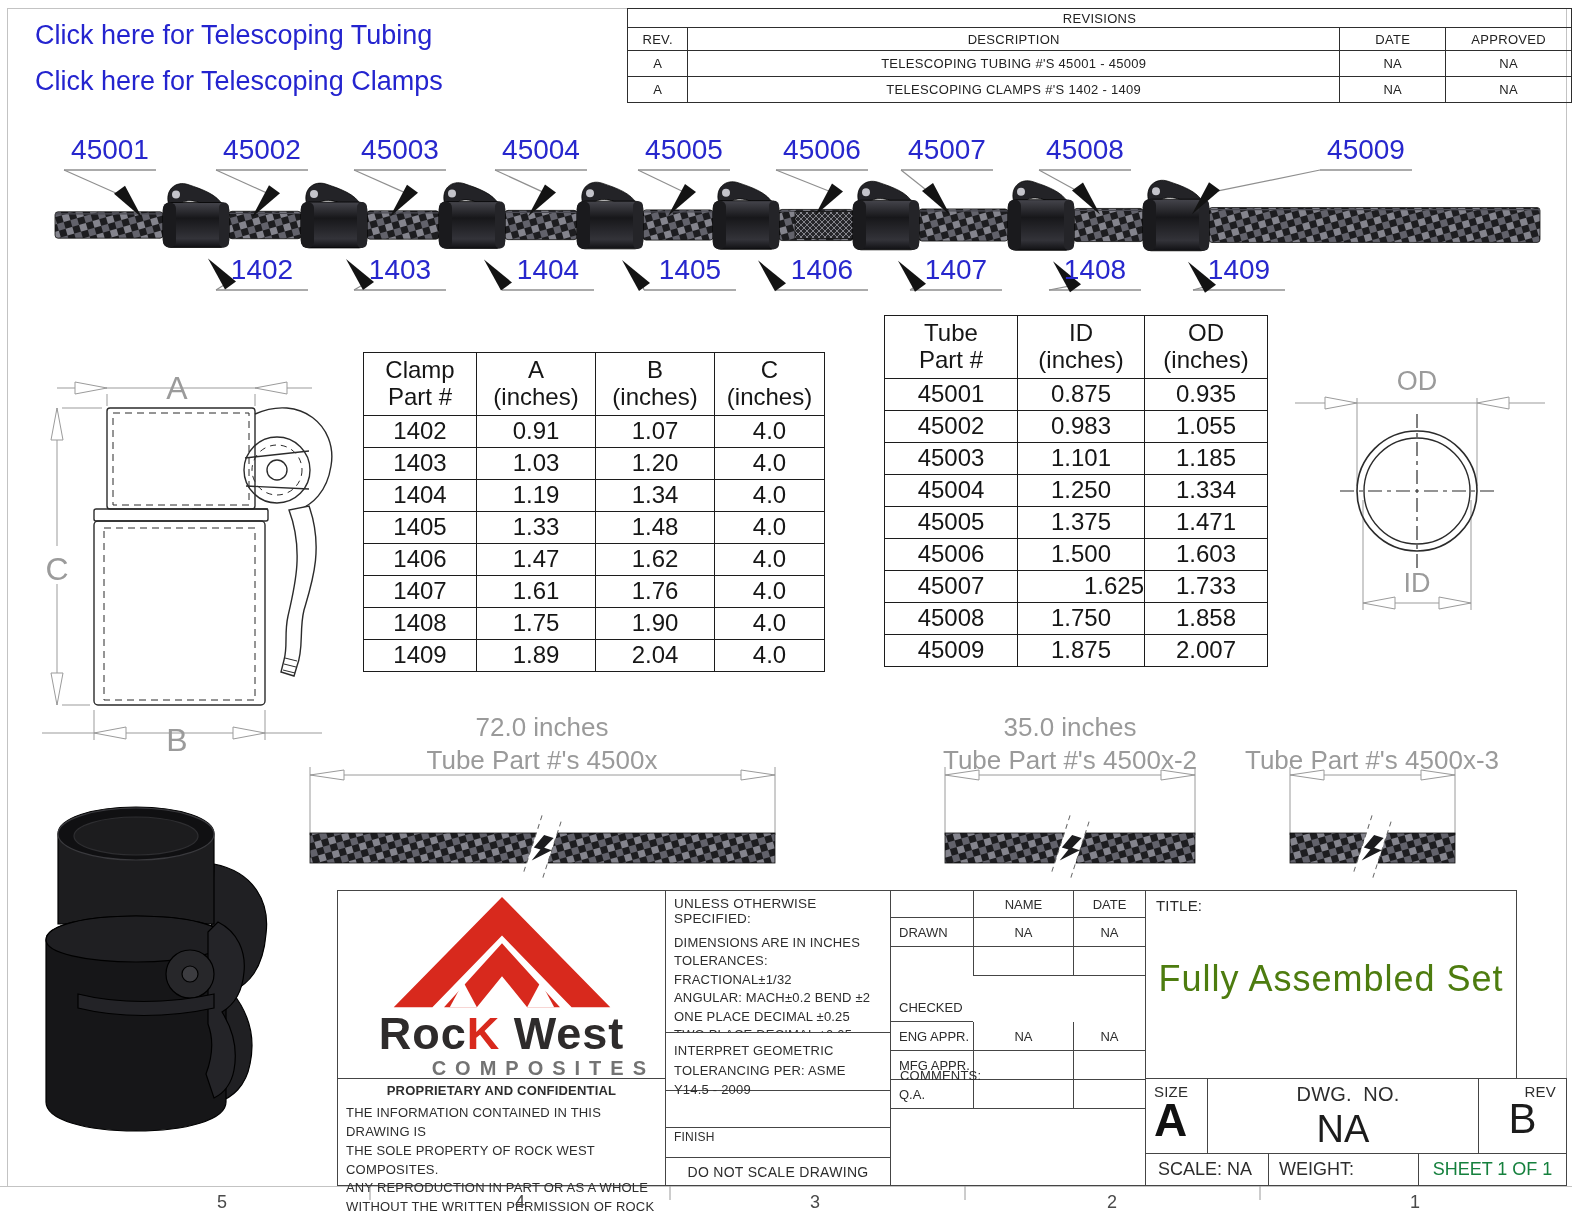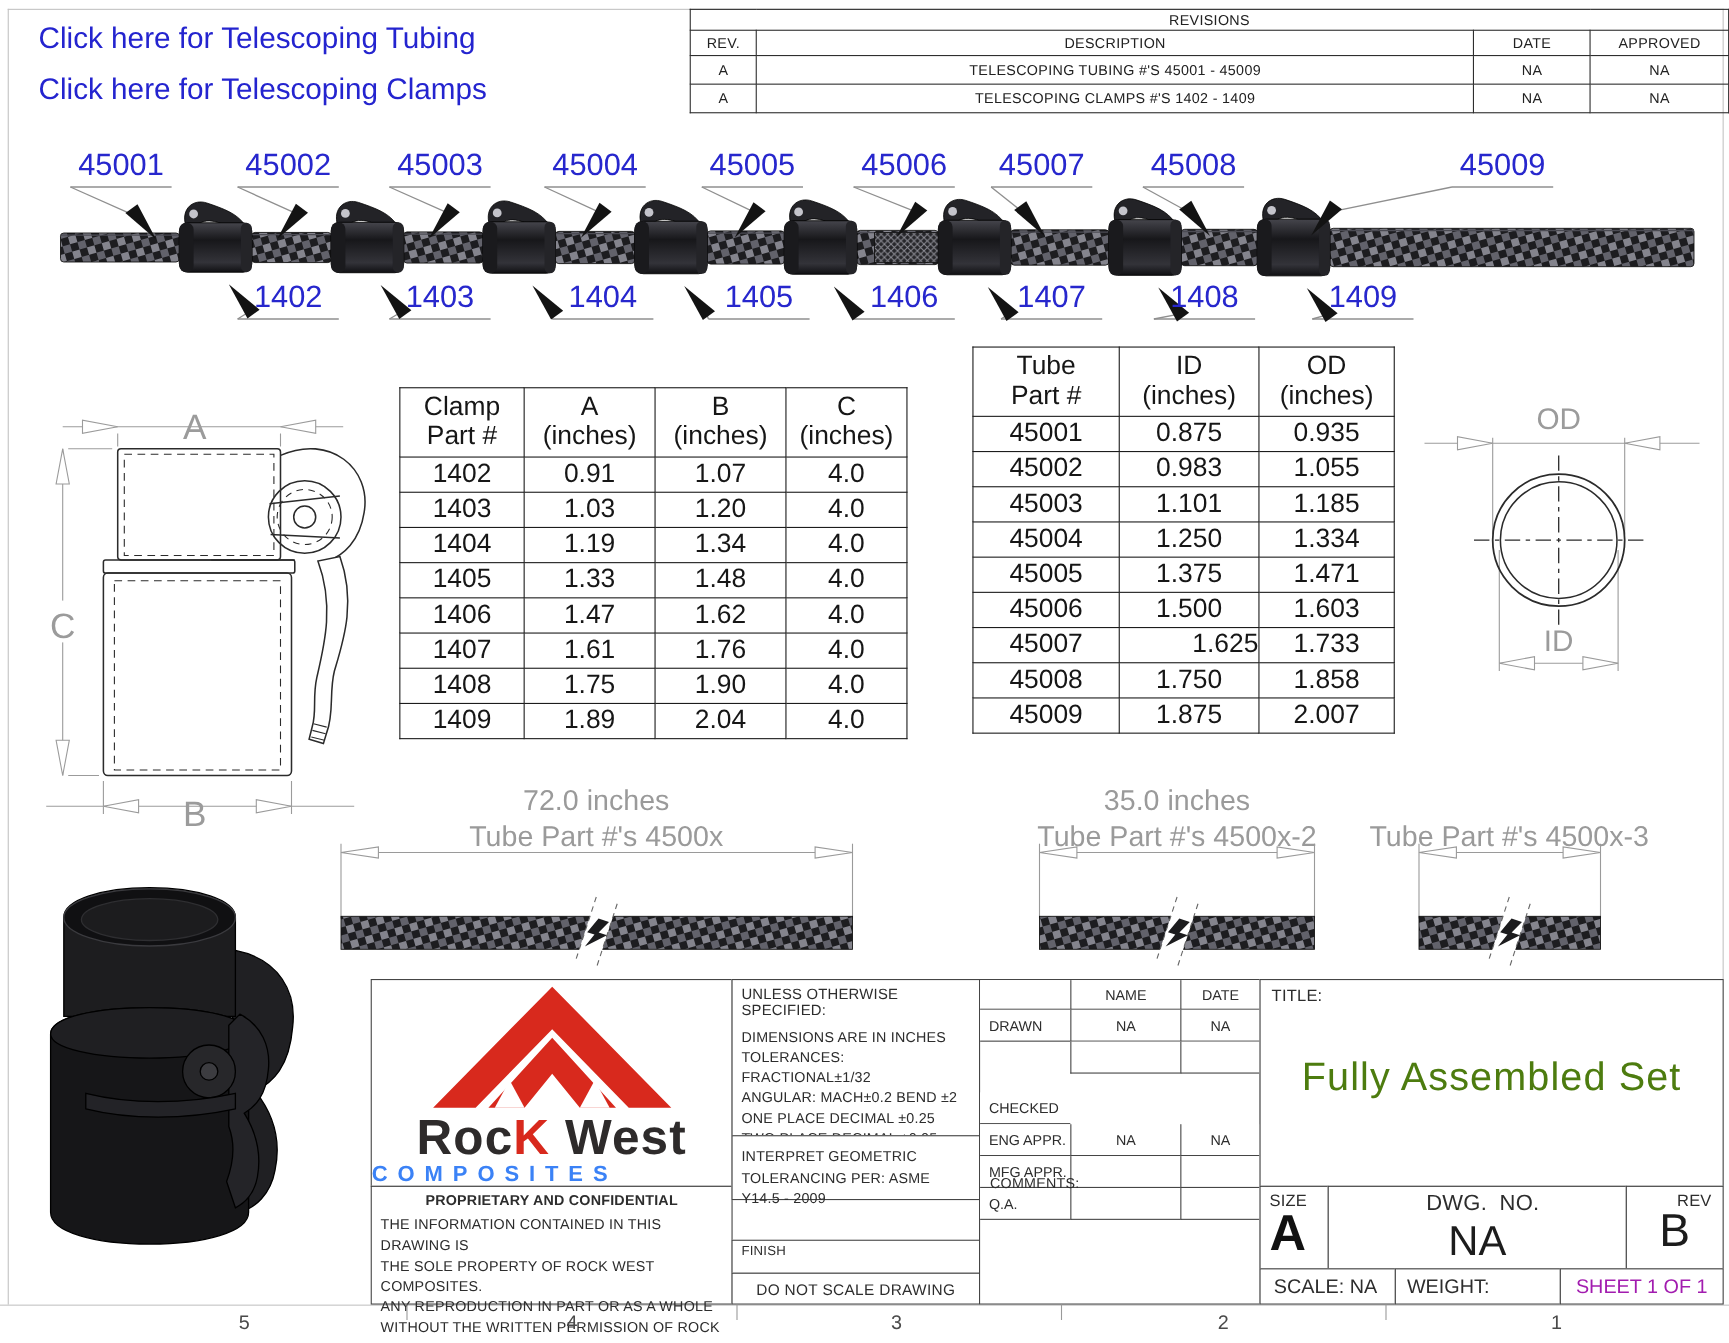--- a/index.html
+++ b/index.html
@@ -20,21 +20,21 @@
   .dtable td,.dtable th{border:1.6px solid #1c1c1c;text-align:center;font-weight:400;
         font-size:24px;color:#161616;padding:0;white-space:nowrap;overflow:hidden;}
   .dtable th{line-height:1.12;padding:4px 0;}
   
   .dimtext{position:absolute;color:#9a9a9a;font-size:26px;text-align:center;white-space:nowrap;z-index:4;}
   
   .tb-cell{position:absolute;border:1px solid #454545;box-sizing:border-box;background:#fff;}
   .tb-small{font-size:13px;color:#2d2d2d;letter-spacing:.2px;}
   .pre{white-space:pre-line;}
   .logo-word{font-size:45px;font-weight:700;letter-spacing:1px;color:#2e2b2b;line-height:1;text-align:center;}
-  .logo-sub{font-size:20px;font-weight:700;letter-spacing:9px;color:#3b82f6;text-align:left;padding-right:10px;line-height:1.2;}
+  .logo-sub{font-size:20px;font-weight:700;letter-spacing:9px;color:#737373;text-align:right;padding-right:10px;line-height:1.2;}
   .approv-grid{position:absolute;display:grid;}
   .ac{border-left:1px solid #454545;border-bottom:1px solid #454545;font-size:13px;color:#2d2d2d;
       display:flex;align-items:center;padding-left:8px;box-sizing:border-box;background:#fff;}
   .ac.first{border-left:none;}
   .ac.center{justify-content:center;padding-left:0;}
   .zone-num{position:absolute;font-size:18px;color:#4a4a4a;transform:translateX(-50%);}
   svg{display:block;}
   .abs{position:absolute;}
 </style>
 </head>
@@ -530,41 +530,41 @@
       <div class="ac center" style="height: 29px;">NA</div>
       <div class="ac first" style="height: 29px;">MFG APPR.</div>
       <div class="ac center" style="height: 29px;"></div>
       <div class="ac center" style="height: 29px;"></div>
       <div class="ac first" style="height: 29px;">Q.A.</div>
       <div class="ac center" style="height: 29px;"></div>
       <div class="ac center" style="height: 29px;"></div>
     </div>
 <div class="tb-small" style="position:absolute;left:900px;top:1068px;z-index:3;">COMMENTS:</div>
 
-<div class="tb-cell" style="left:1145px;top:890px;width:422px;height:189px;">
+<div class="tb-cell" style="left:1145px;top:890px;width:372px;height:189px;">
   <div class="tb-small" style="font-size:15px;padding:6px 0 0 10px;">TITLE:</div>
   <div style="font-size:36px;color:#4d7c0f;text-align:center;margin-top:44px;letter-spacing:1px;">Fully Assembled Set</div>
 </div>
 
 <div class="tb-cell" style="left:1145px;top:1078px;width:63px;height:76px;">
   <div class="tb-small" style="font-size:15px;padding:4px 0 0 8px;">SIZE</div>
   <div style="font-size:46px;font-weight:700;color:#111;padding-left:8px;line-height:.9;">A</div>
 </div>
 <div class="tb-cell" style="left:1207px;top:1078px;width:272px;height:76px;">
   <div class="tb-small" style="font-size:20px;padding:4px 0 0 10px;white-space:pre;text-align:center;">DWG.  NO.</div>
   <div style="font-size:38px;color:#1c1c1c;text-align:center;margin-top:2px;">NA</div>
 </div>
 <div class="tb-cell" style="left:1478px;top:1078px;width:89px;height:76px;">
   <div class="tb-small" style="font-size:15px;text-align:right;padding:4px 10px 0 0;">REV</div>
   <div style="font-size:42px;color:#1c1c1c;text-align:center;line-height:.9;">B</div>
 </div>
 
 <div class="tb-cell" style="left:1145px;top:1153px;width:124px;height:33px;font-size:18px;color:#2d2d2d;display:flex;align-items:center;padding-left:12px;">SCALE: NA</div>
 <div class="tb-cell" style="left:1268px;top:1153px;width:151px;height:33px;font-size:18px;color:#2d2d2d;display:flex;align-items:center;padding-left:10px;">WEIGHT:</div>
-<div class="tb-cell" style="left:1418px;top:1153px;width:149px;height:33px;font-size:18px;color:#a21caf;display:flex;align-items:center;justify-content:center;">SHEET 1 OF 1</div>
+<div class="tb-cell" style="left:1418px;top:1153px;width:149px;height:33px;font-size:18px;color:#15803d;display:flex;align-items:center;justify-content:center;">SHEET 1 OF 1</div>
 
 <div id="labelsLayer">
       <a href="#" class="asm-label" style="left: 58px; top: 134px;">45001</a>
       <a href="#" class="asm-label" style="left: 210px; top: 134px;">45002</a>
       <a href="#" class="asm-label" style="left: 348px; top: 134px;">45003</a>
       <a href="#" class="asm-label" style="left: 489px; top: 134px;">45004</a>
       <a href="#" class="asm-label" style="left: 632px; top: 134px;">45005</a>
       <a href="#" class="asm-label" style="left: 770px; top: 134px;">45006</a>
       <a href="#" class="asm-label" style="left: 895px; top: 134px;">45007</a>
       <a href="#" class="asm-label" style="left: 1033px; top: 134px;">45008</a>

